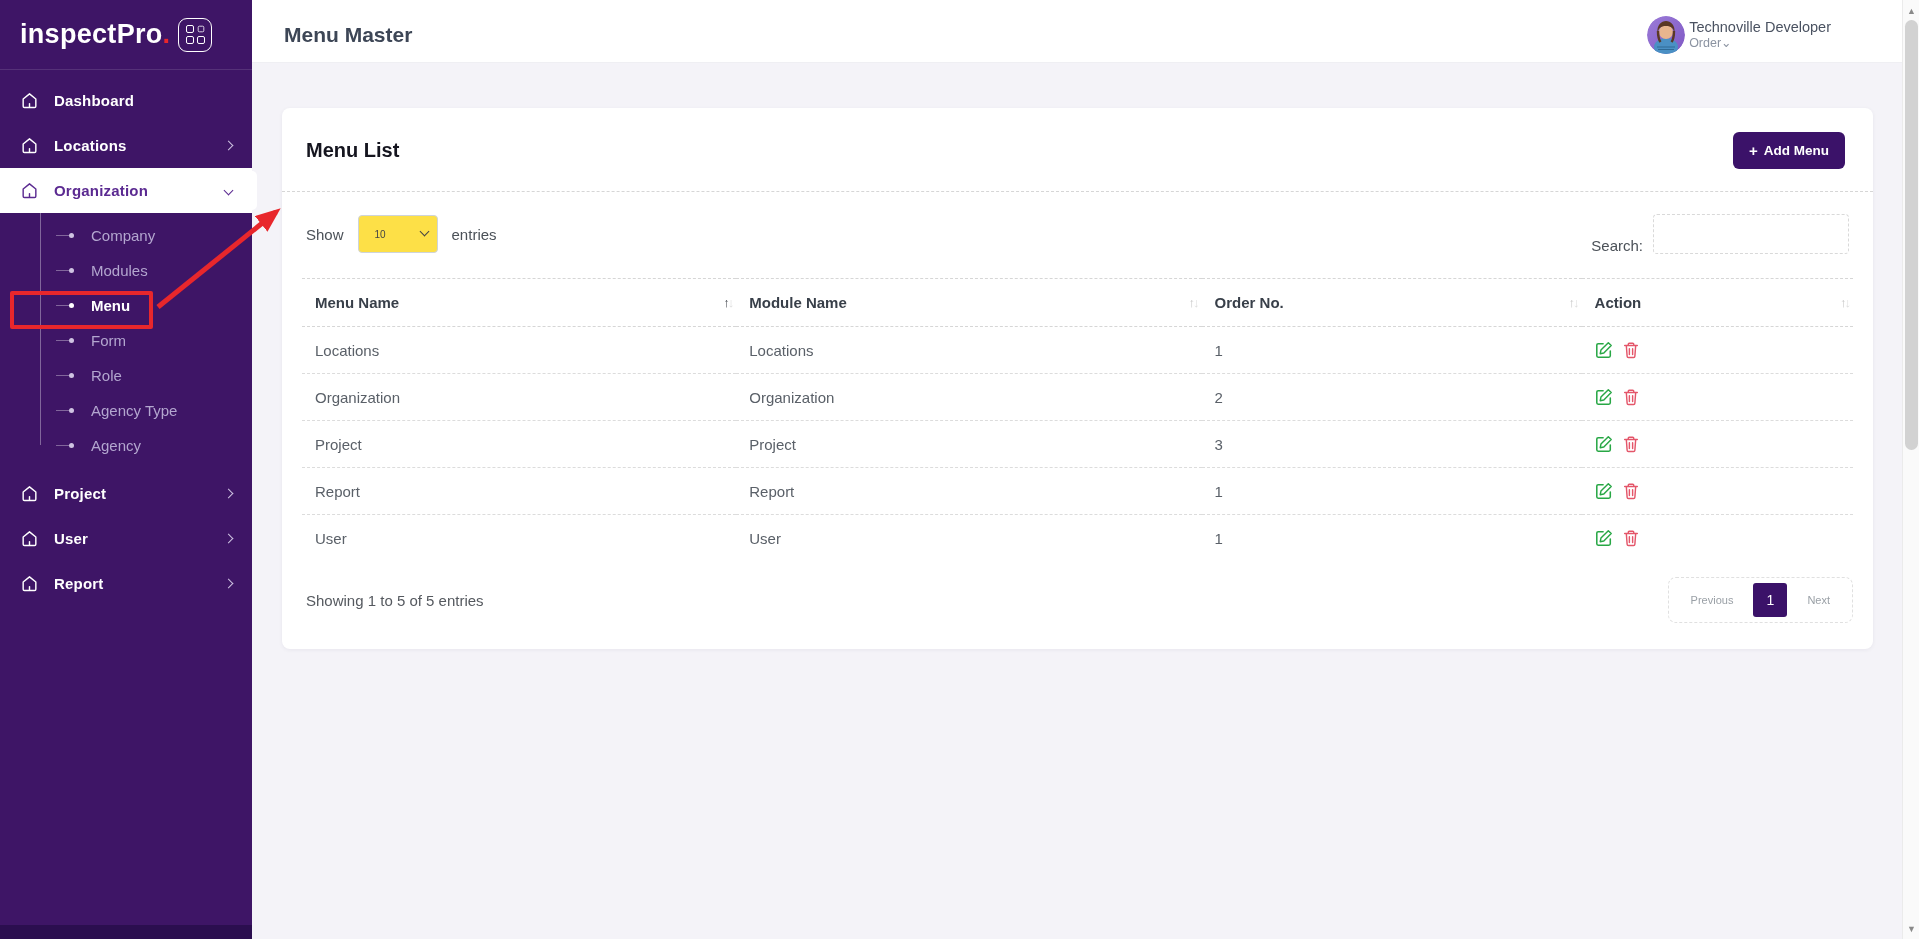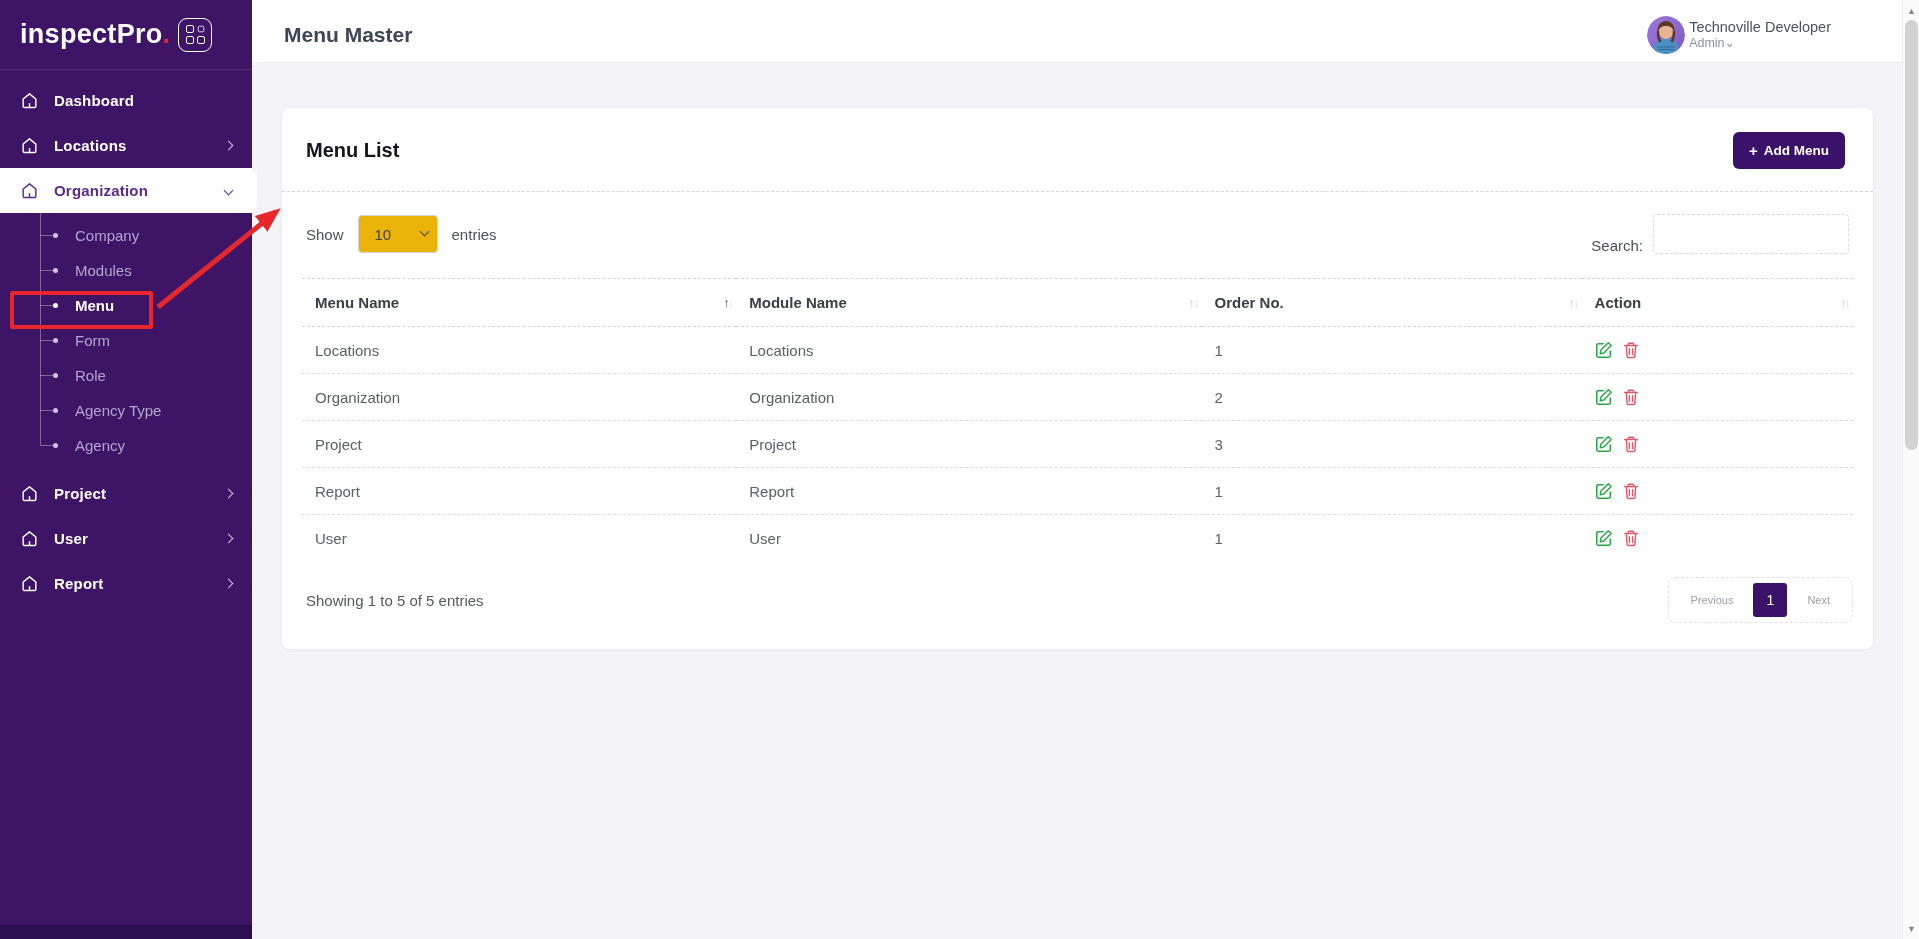--- a/index.html
+++ b/index.html
@@ -23,21 +23,21 @@
   .chev.right { transform:rotate(-45deg); }
   .chev.down { transform:rotate(45deg); }
   .parent-item.active { background:#fff; }
   .parent-item.active .lbl { color:#5b2a91; }
   .parent-item.active .home-icon { color:#5b2a91; }
   .parent-item.active .chev { border-color:#5b2a91; }
   .parent-item.active::after { content:""; position:absolute; right:-5px; top:3px; width:10px; height:39px; background:#fff; border-radius:6px; }
 
   .sub-list { position:relative; padding:5px 0 8px 0; }
   .tree-line { position:absolute; left:40px; top:0; bottom:26px; width:1px; background:rgba(255,255,255,.35); }
-  .sub-item { height:35px; display:flex; align-items:center; padding-left:40px; position:relative; cursor:pointer; }
+  .sub-item { height:35px; display:flex; align-items:center; padding-left:56px; position:relative; cursor:pointer; }
   .sub-item .branch { width:13px; height:1px; background:rgba(255,255,255,.35); }
   .sub-item .dot { width:5px; height:5px; border-radius:50%; background:#cfc3e2; margin-left:0; }
   .sub-item .slbl { margin-left:17px; font-size:15px; color:#b3a6cf; }
   .sub-item.active .slbl { color:#fff; font-weight:bold; }
   .sub-item.active .dot { background:#fff; }
   .sidebar-bottom-strip { position:absolute; bottom:0; left:0; width:100%; height:14px; background:#2b0e4f; }
 
   
   .main { flex:1; display:flex; flex-direction:column; height:100%; }
   .topbar { height:63px; background:#fff; display:flex; align-items:center; padding:8px 40px 0 32px; border-bottom:1px solid #efeff3; }
@@ -53,21 +53,21 @@
   
   .card { position:absolute; left:30px; top:45px; width:1591px; background:#fff; border-radius:8px; box-shadow:0 1px 4px rgba(30,20,60,.06); }
   .card-header { display:flex; align-items:center; padding:24px 28px 22px 24px; border-bottom:1px dashed #d6d6d6; }
   .card-title { font-size:20px; font-weight:bold; color:#15151f; }
   .add-btn { margin-left:auto; background:#3b1269; color:#fff; border:none; border-radius:6px; font-size:13.5px; font-weight:bold; padding:10px 16px; display:flex; align-items:center; gap:6px; cursor:pointer; font-family:inherit; }
   .add-btn .plus { font-size:15px; font-weight:bold; }
 
   .controls { display:flex; align-items:center; padding:22px 24px 18px 24px; }
   .len-label, .entries-label { font-size:15px; color:#4b5158; }
   .select-wrap { position:relative; margin:0 14px; }
-  .len-select { appearance:none; -webkit-appearance:none; width:80px; height:38px; border:1px solid #ced4da; border-radius:4px; font-size:15px; color:#444; padding:0 24px 0 16px; background:#eab308; font-family:inherit; }
+  .len-select { appearance:none; -webkit-appearance:none; width:80px; height:38px; border:1px solid #ced4da; border-radius:4px; font-size:10px; color:#444; padding:0 24px 0 16px; background:#fde047; font-family:inherit; }
   .select-caret { position:absolute; right:10px; top:13px; width:7px; height:7px; border-right:1.7px solid #444; border-bottom:1.7px solid #444; transform:rotate(45deg); pointer-events:none; }
   .search-wrap { margin-left:auto; display:flex; align-items:flex-end; gap:10px; }
   .search-label { font-size:15px; color:#4b5158; }
   .search-input { width:196px; height:40px; border:1px dashed #d9d9d9; border-radius:4px; padding:0 10px; font-size:15px; color:#444; font-family:inherit; background:#fff; }
 
   .table-wrap { padding:6px 20px 0 20px; }
   table.data { width:100%; border-collapse:collapse; }
   table.data th { text-align:left; font-size:15px; font-weight:bold; color:#383f49; padding:15px 13px; border-top:1px dashed #d6d6d6; border-bottom:1px dashed #d6d6d6; cursor:pointer; position:relative; }
   table.data td { font-size:15px; color:#5a6068; padding:14px 13px; border-bottom:1px dashed #dcdcdc; }
   table.data tr:last-child td { border-bottom:none; }
@@ -229,21 +229,21 @@
             <circle cx="19" cy="19" r="19" fill="url(#avbg)"></circle>
             <ellipse cx="19" cy="31" rx="12" ry="9" fill="#4a90c4"></ellipse>
             <path d="M10 31 h18 M11 33.5 h16" stroke="#2e6a96" stroke-width="1.2" fill="none"></path>
             <circle cx="19" cy="16" r="7" fill="#e8b58e"></circle>
             <path d="M10.5 17 c-1-8 4-12 8.5-12 s9.5 4 8.5 12 c-1.5-5-3-7-8.5-7 s-7 2-8.5 7 Z" fill="#5a3825"></path>
             <path d="M11 15 c0 6 1 9 2.5 11 M27 15 c0 6 -1 9 -2.5 11" stroke="#5a3825" stroke-width="2.4" fill="none"></path>
           </svg>
         </span>
         <span class="user-meta">
           <span class="user-name">Technoville Developer</span>
-          <span class="user-role">Admin⌄</span>
+          <span class="user-role">Order⌄</span>
         </span>
       </div>
     </header>
 
     <div class="content">
       <div class="card">
 
         <div class="card-header">
           <span class="card-title">Menu List</span>
           <button class="add-btn">

